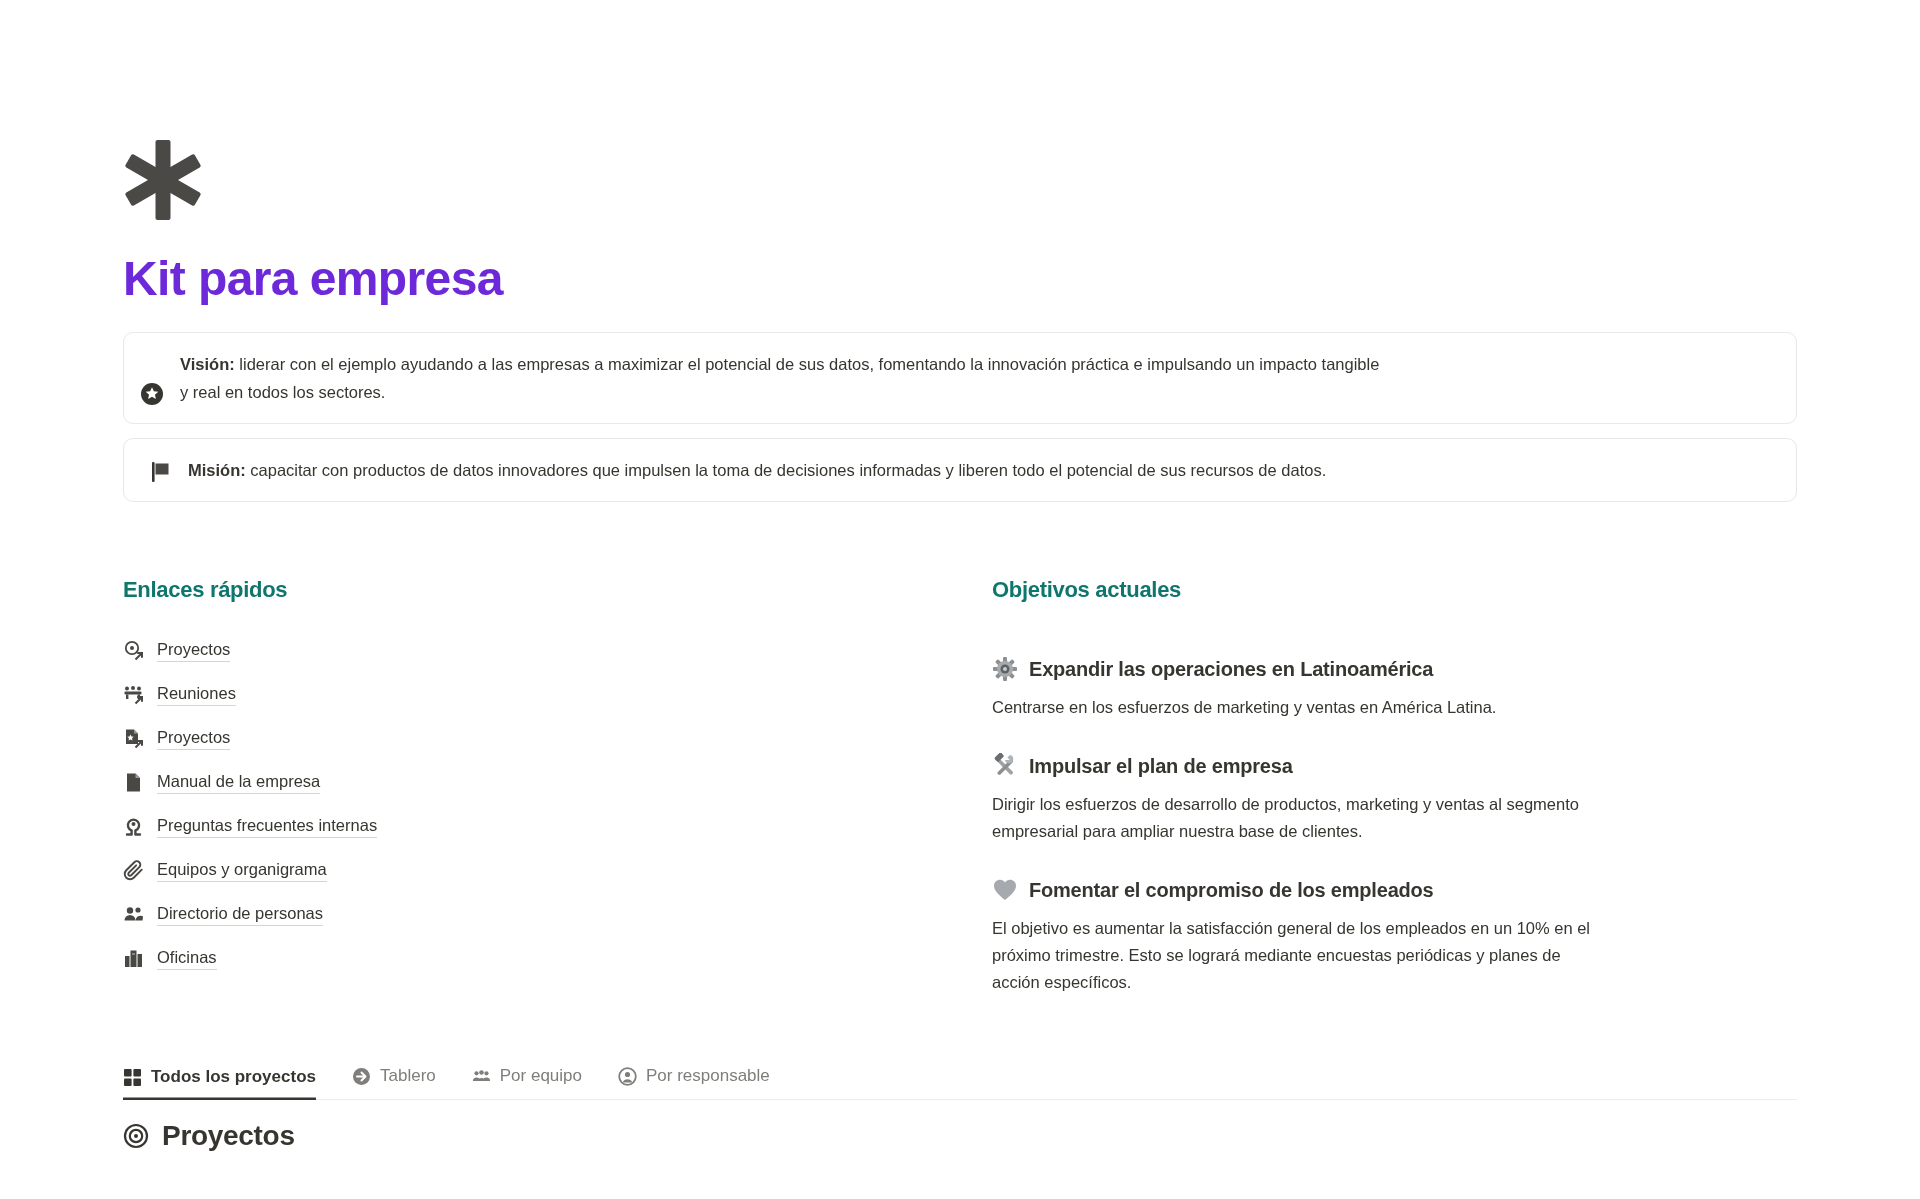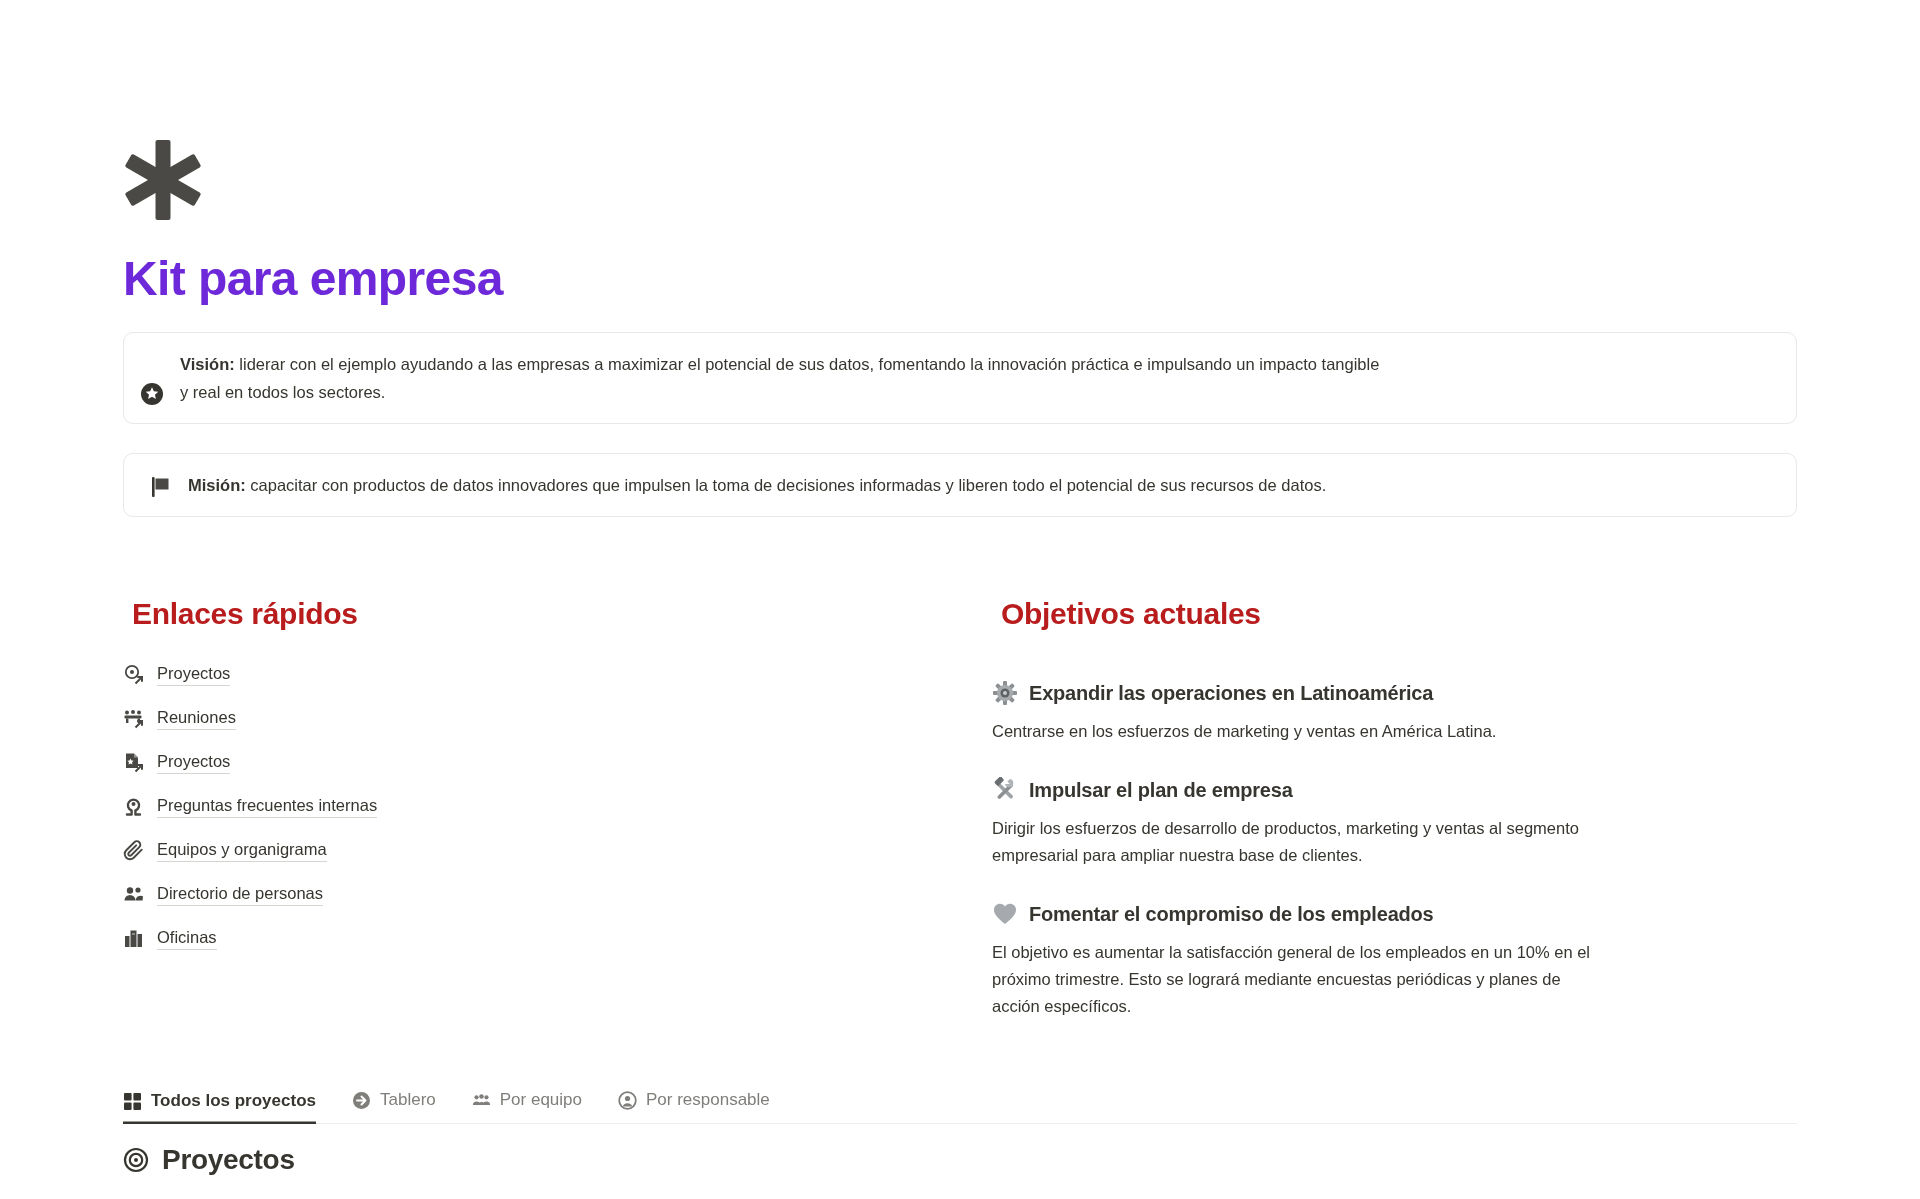--- a/index.html
+++ b/index.html
@@ -16,32 +16,32 @@
   h1.page-title{
     margin:30px 0 0 0;font-size:48px;line-height:1.2;font-weight:700;
     letter-spacing:-0.6px;color:#6d28d9;
   }
   
   .callout{
     margin-top:24px;border:1px solid #e9e8e5;border-radius:10px;
     padding:17px 20px 17px 16px;display:flex;align-items:flex-end;gap:16px;
     background:#ffffff;
   }
-  .callout + .callout{margin-top:29px;padding-left:24px;}
+  .callout + .callout{margin-top:14px;padding-left:24px;}
   .callout .c-icon{flex:0 0 24px;width:24px;height:24px;margin-top:2px;}
   .callout .c-text{
     font-size:16.5px;line-height:28px;color:#37352f;white-space:pre-line;
   }
   .callout .c-text b{font-weight:700;}
   
   .columns{display:flex;margin-top:70px;}
   .col-left{width:869px;flex:0 0 869px;}
   .col-right{flex:1;max-width:805px;}
   h2.section-heading{
-    margin:9px;font-size:30px;line-height:36px;font-weight:700;color:#b91c1c;
+    margin:0;font-size:22px;line-height:36px;font-weight:700;color:#0f766e;
     letter-spacing:-0.3px;
   }
   
   .links{margin-top:28px;}
   .link-row{display:flex;align-items:center;gap:13px;height:30px;margin-bottom:14px;cursor:pointer;}
   .link-row .l-icon{flex:0 0 21px;width:21px;height:21px;}
   .link-row .l-label{
     font-size:16.5px;color:#37352f;
     border-bottom:1.5px solid #d7d5d0;padding-bottom:2px;
   }
@@ -144,20 +144,27 @@
         <div class="link-row">
           <svg class="l-icon" viewBox="0 0 21 21">
             <path d="M3 1.5 h8 l4 4 V16 h-12 z" fill="#494844"></path>
             <path d="M11 1.5 l4 4 h-4 z" fill="#9b9a96"></path>
             <path d="M7.5 6.5l.95 2.05 2.25.24-1.68 1.52.46 2.22-1.98-1.12-1.98 1.12.46-2.22-1.68-1.52 2.25-.24z" fill="#ffffff"></path>
             <path d="M12.5 19.5 L19 13 M14.2 13 h4.8 v4.8" fill="none" stroke="#494844" stroke-width="2"></path>
           </svg>
           <span class="l-label">Proyectos</span>
         </div>
 
+        <div class="link-row">
+          <svg class="l-icon" viewBox="0 0 21 21">
+            <path d="M4 1.5 h8.5 l4.5 4.5 V19.5 h-13 z" fill="#494844"></path>
+            <path d="M12.5 1.5 l4.5 4.5 h-4.5 z" fill="#9b9a96"></path>
+          </svg>
+          <span class="l-label">Manual de la empresa</span>
+        </div>
 
         <div class="link-row">
           <svg class="l-icon" viewBox="0 0 21 21">
             <path d="M4 18.5 h4.6 v-4 a5.6 5.6 0 1 1 3.8 0 v4 H17" fill="none" stroke="#494844" stroke-width="2.4" stroke-linecap="round" stroke-linejoin="round"></path>
             <circle cx="10.5" cy="8" r="2" fill="#494844"></circle>
           </svg>
           <span class="l-label">Preguntas frecuentes internas</span>
         </div>
 
         <div class="link-row">

